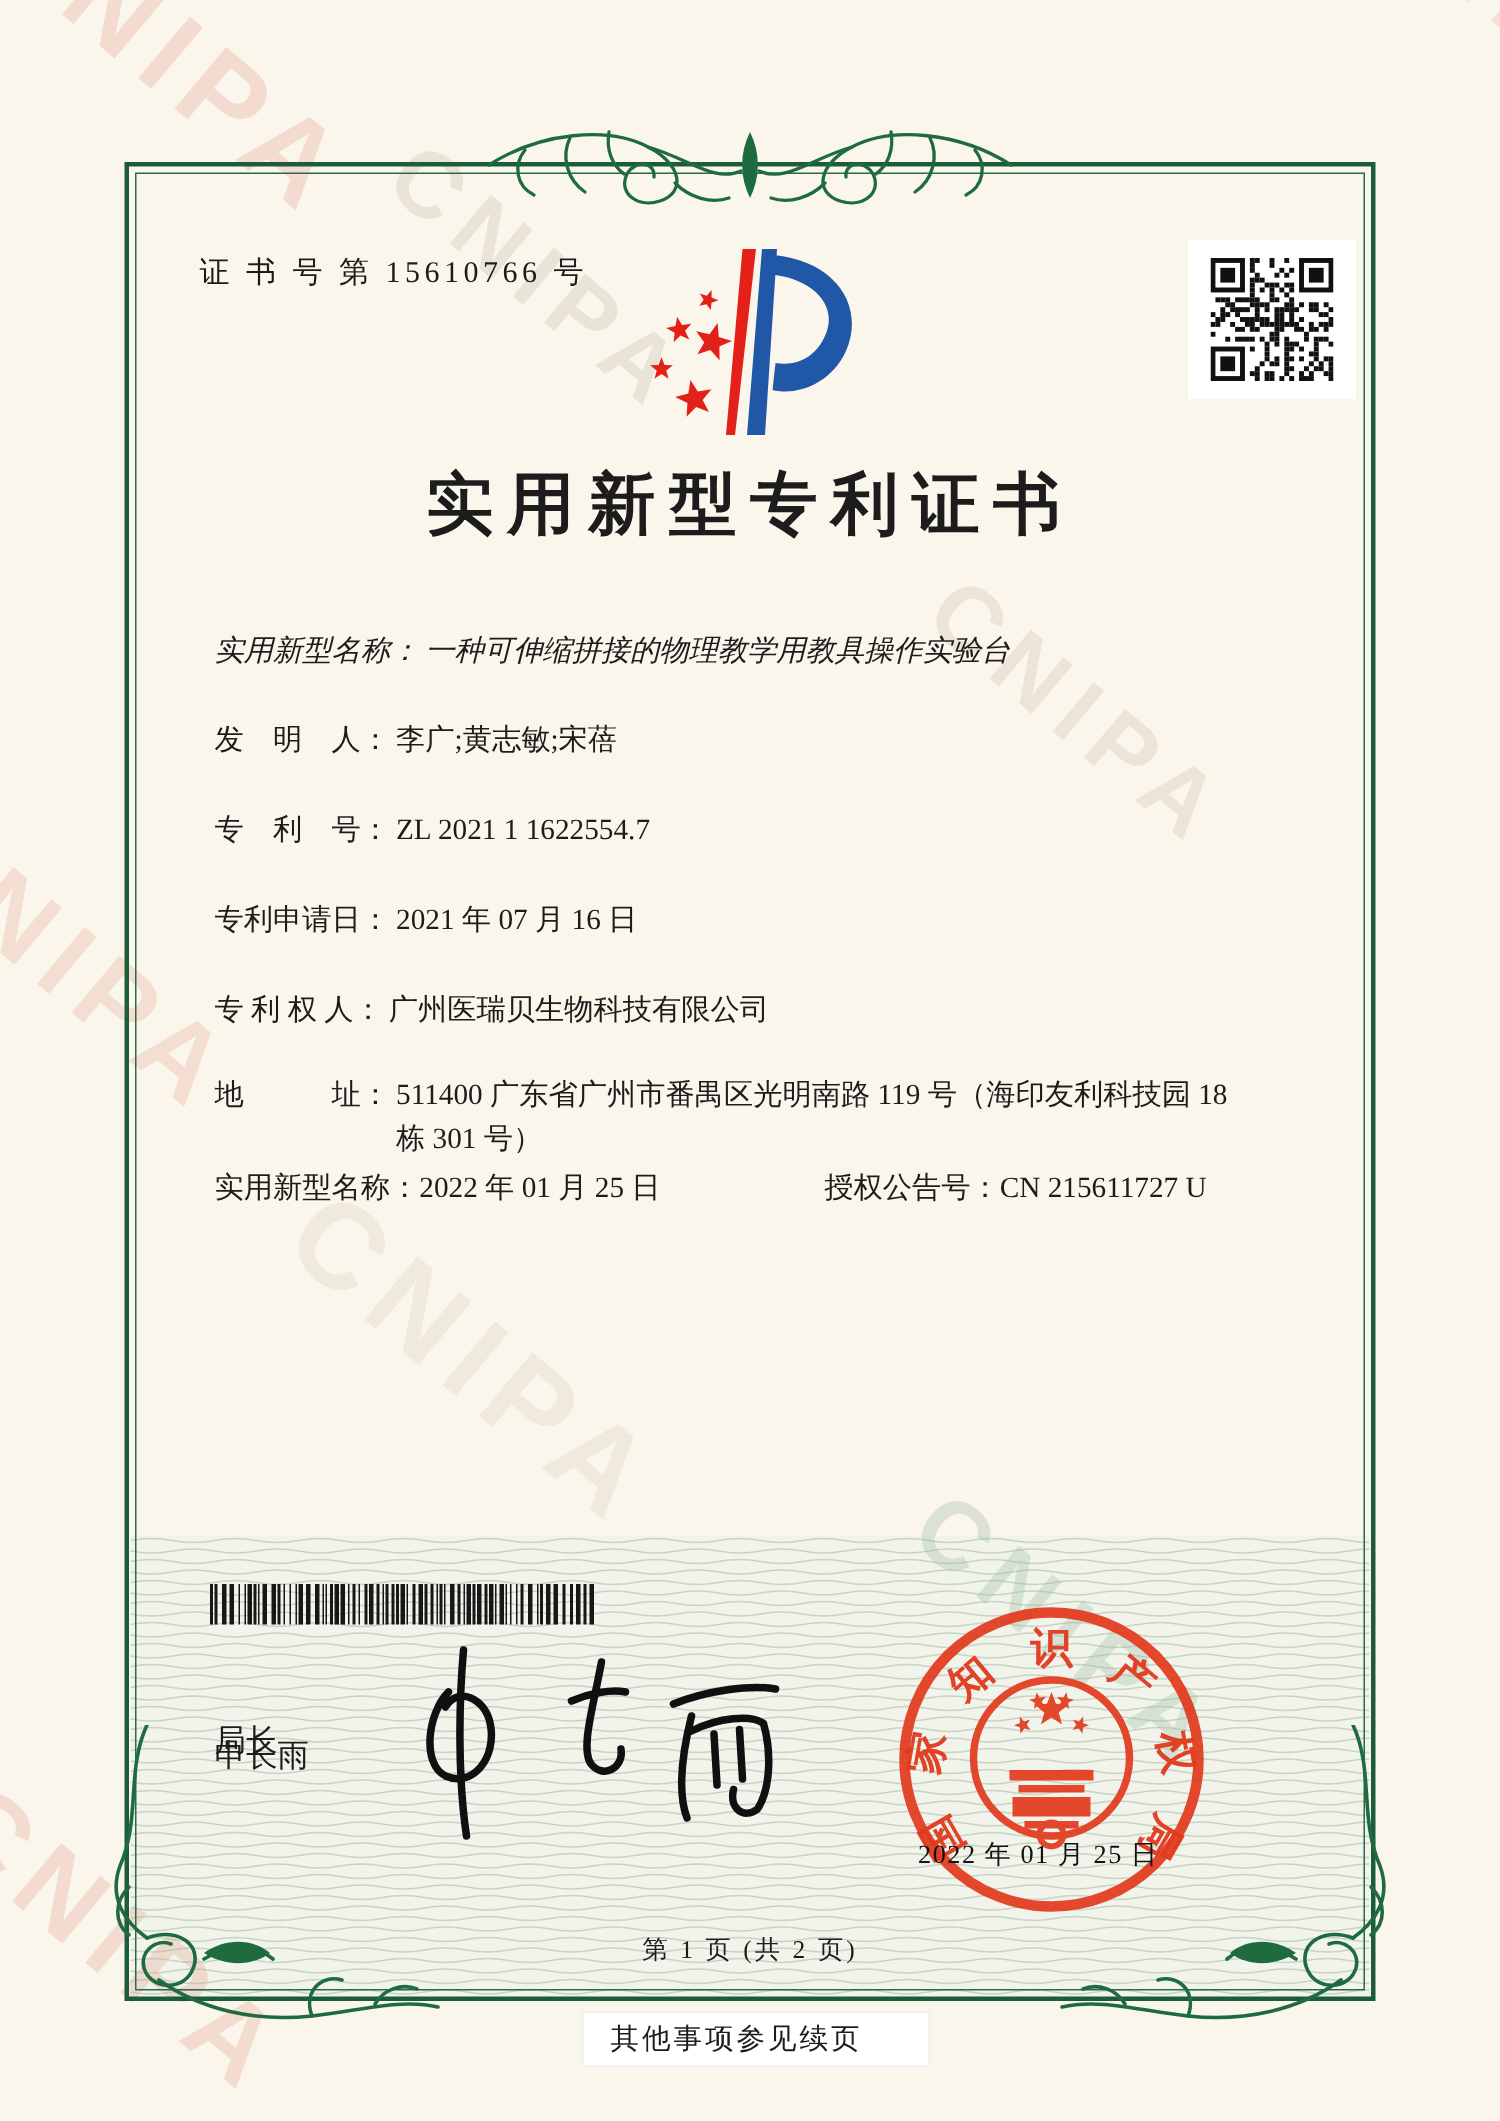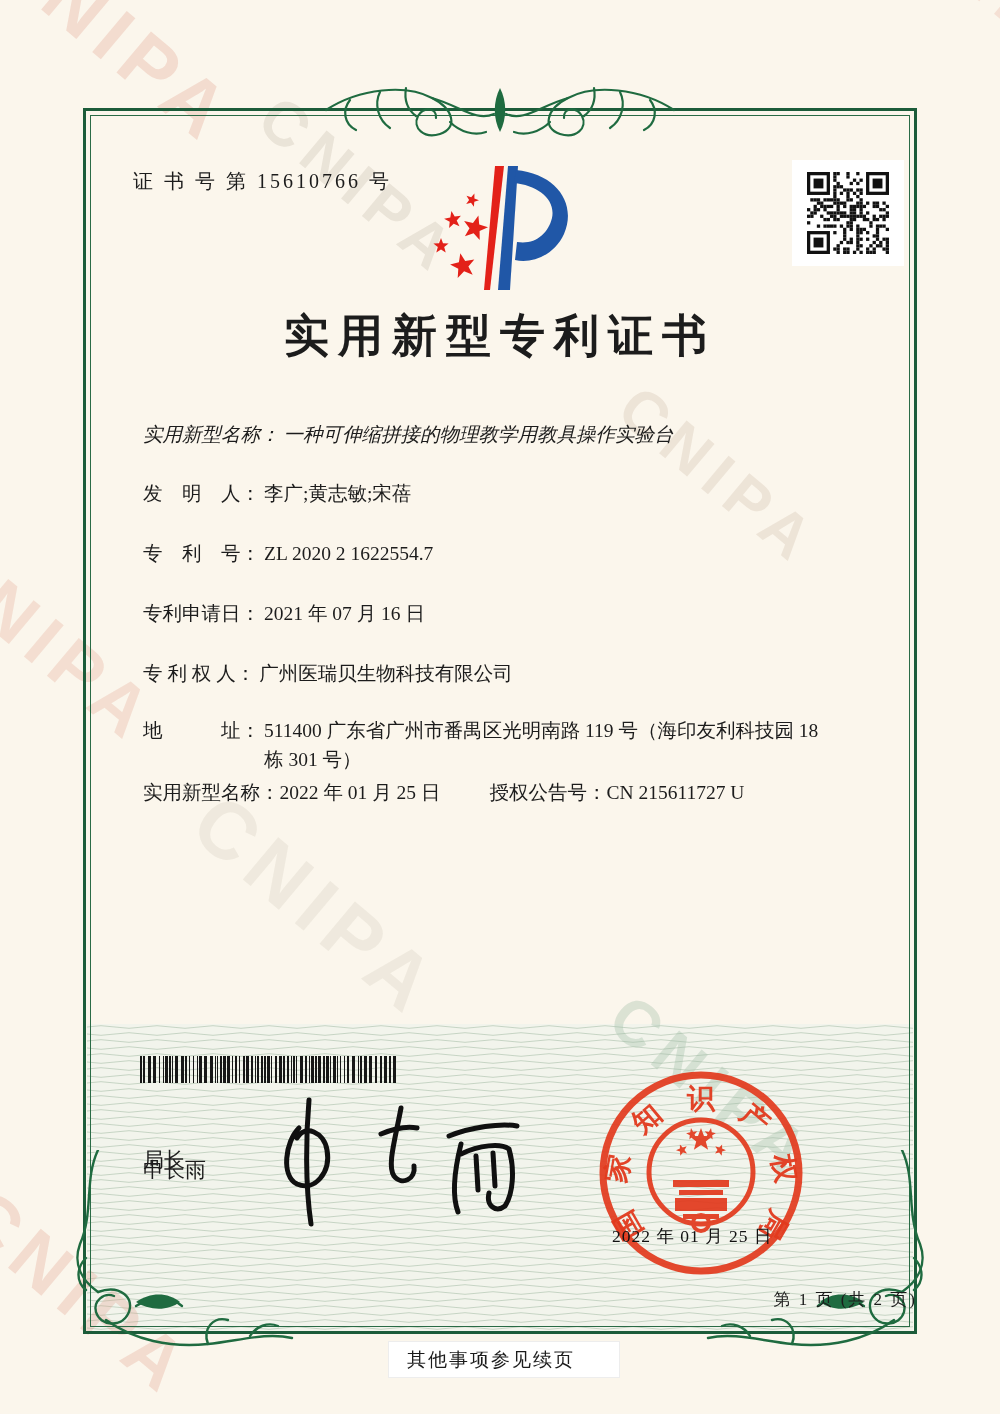--- a/index.html
+++ b/index.html
@@ -20,30 +20,30 @@
   .certno{position:absolute;left:133px;top:168px;font-size:20px;letter-spacing:3px;z-index:5;}
   .logo{position:absolute;left:425px;top:160px;z-index:5;}
   .qr-panel{position:absolute;left:792px;top:160px;width:112px;height:106px;background:#ffffff;z-index:5;}
   .qr-panel svg{position:absolute;left:15px;top:12px;}
   .title{position:absolute;left:0;top:306px;width:100%;text-align:center;font-size:45px;font-weight:bold;letter-spacing:9px;z-index:5;}
   .field-row{position:absolute;left:143px;width:716px;font-size:19.5px;display:flex;z-index:5;line-height:29px;}
   .flabel{flex:0 0 auto;white-space:nowrap;}
   .fvalue{margin-left:4px;max-width:576px;}
   .grant-row{position:absolute;left:143px;top:778px;width:740px;font-size:19.5px;z-index:5;line-height:29px;}
   .grant-row .v1{display:inline-block;width:176px;}
-  .grant-row .l2{margin-left:34px;}
+  .grant-row .l2{margin-left:94px;}
   .bodytext{position:absolute;left:143px;top:824px;width:716px;font-size:18.5px;line-height:30px;z-index:5;letter-spacing:0.5px;}
   .bodytext p{margin:0;text-indent:2em;}
   .barcode{position:absolute;left:140px;top:1056px;height:27px;display:flex;align-items:stretch;z-index:5;}
   .barcode span{display:block;background:#171717;}
   .sig-label{position:absolute;left:143px;font-size:21px;z-index:5;}
   .sig-svg{position:absolute;left:255px;top:1092px;z-index:5;}
   .seal{position:absolute;left:594px;top:1066px;width:214px;height:214px;z-index:6;}
   .seal-date{position:absolute;left:612px;top:1224px;width:200px;font-size:17.5px;letter-spacing:1px;color:#111;z-index:7;}
-  .pagenum{position:absolute;left:83px;top:1288px;width:834px;text-align:right;font-size:17px;letter-spacing:2px;z-index:5;}
+  .pagenum{position:absolute;left:83px;top:1288px;width:834px;text-align:center;font-size:17px;letter-spacing:2px;z-index:5;}
   .cont-box{
     position:absolute;left:388px;top:1341px;width:232px;height:37px;background:#ffffff;
     border:1px solid rgba(0,0,0,0.07);box-sizing:border-box;z-index:6;
     font-size:19px;line-height:35px;padding-left:18px;letter-spacing:2px;
   }
 </style>
 </head>
 <body>
 
 <div class="page">
@@ -369,21 +369,21 @@
   <div class="field-row" style="top:420px;font-style:italic;">
     <span class="flabel">实用新型名称：</span>
     <span class="fvalue">一种可伸缩拼接的物理教学用教具操作实验台</span>
   </div>
   <div class="field-row" style="top:479px;">
     <span class="flabel">发　明　人：</span>
     <span class="fvalue">李广;黄志敏;宋蓓</span>
   </div>
   <div class="field-row" style="top:539px;">
     <span class="flabel">专　利　号：</span>
-    <span class="fvalue">ZL 2020 2 1622554.7</span>
+    <span class="fvalue">ZL 2021 1 1622554.7</span>
   </div>
   <div class="field-row" style="top:599px;">
     <span class="flabel">专利申请日：</span>
     <span class="fvalue">2021 年 07 月 16 日</span>
   </div>
   <div class="field-row" style="top:659px;">
     <span class="flabel">专 利 权 人：</span>
     <span class="fvalue">广州医瑞贝生物科技有限公司</span>
   </div>
   <div class="field-row" style="top:716px;">

